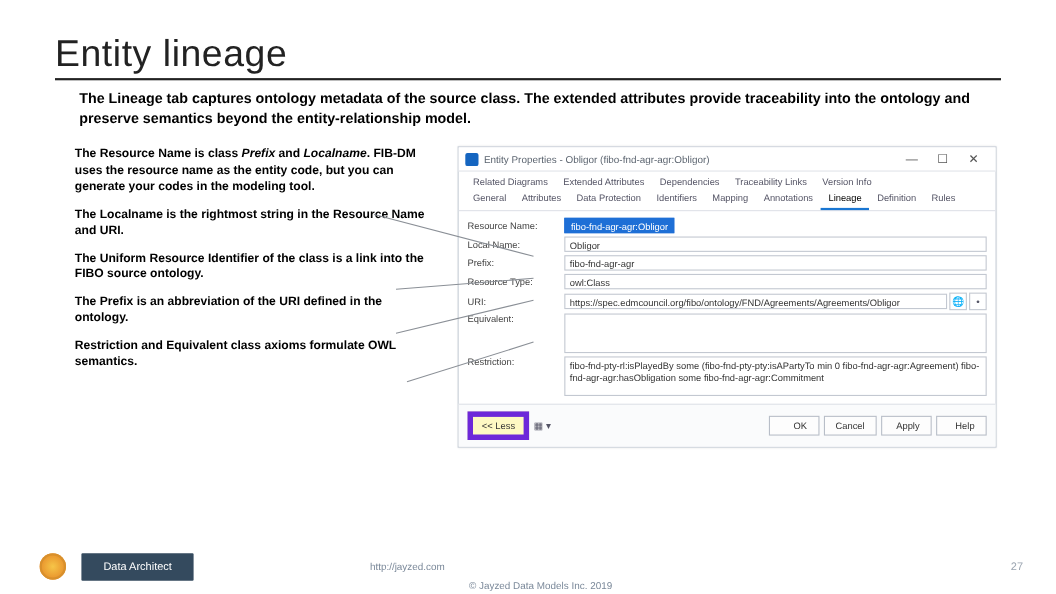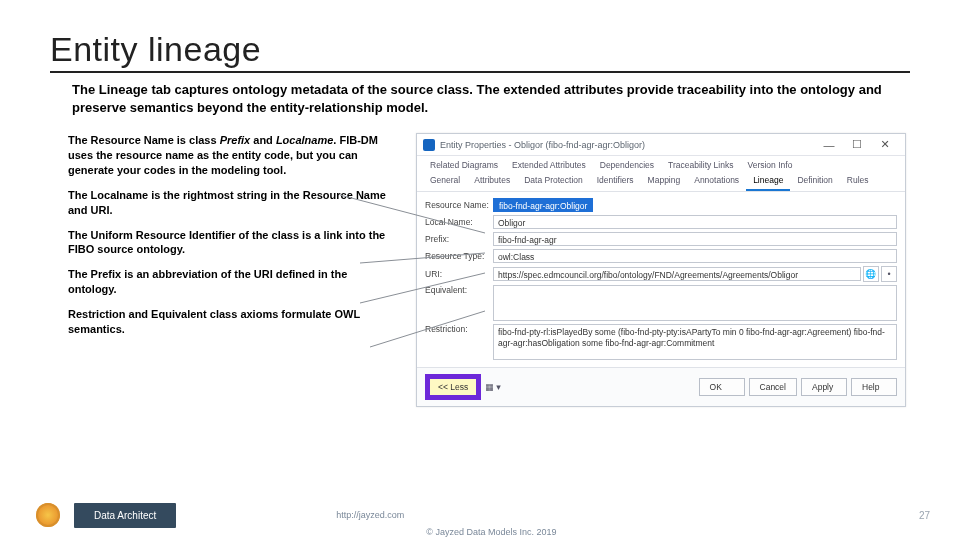--- a/index.html
+++ b/index.html
@@ -20,28 +20,28 @@
   .dlg-titlebar .ticon { width: 12px; height: 12px; background: #1565c0; border-radius: 2px; margin-right: 5px; display: inline-block; }
   .dlg-title { flex: 1; color: #5c6570; font-size: 9px; }
   .dlg-winbtn { width: 28px; text-align: center; color: #555; font-size: 11px; }
   .tabrow { display: flex; flex-wrap: wrap; padding: 2px 6px 0 6px; gap: 0; }
   .tabrow span { padding: 2px 7px; color: #556; font-size: 8.5px; white-space: nowrap; }
   .tabrow2 { display: flex; padding: 0 6px; border-bottom: 1px solid #dfe2e8; }
   .tabrow2 span { padding: 3px 7px 4px 7px; color: #556; font-size: 8.5px; white-space: nowrap; }
   .tabrow2 span.active { color: #000; border-bottom: 2px solid #1976d2; }
   .form { padding: 6px 8px 4px 8px; }
   .frow { display: flex; align-items: center; margin-bottom: 3px; }
-  .flabel { width: 68px; color: #444; font-size: 8.5px; }
+  .flabel { width: 88px; color: #444; font-size: 8.5px; }
   .finput { flex: 1; border: 1px solid #c3c8d1; height: 14px; line-height: 14px; padding: 0 4px; font-size: 8.5px; color: #333; background: #fff; overflow: hidden; white-space: nowrap; }
   .finput.hl { background: #1e6fd6; color: #fff; border-color: #1e6fd6; display: inline-block; flex: 0 0 auto; padding: 0 5px; }
   .finput.tall { height: 36px; line-height: 1.3; padding: 2px 4px; white-space: normal; }
   .ficon { width: 16px; height: 16px; border: 1px solid #c3c8d1; margin-left: 2px; display: flex; align-items: center; justify-content: center; color: #556; font-size: 9px; }
   .dlg-footer { display: flex; align-items: center; padding: 6px 8px; border-top: 1px solid #dfe2e8; gap: 4px; background: #fafbfc; }
   .dlg-footer .spacer { flex: 1; }
-  .fbtn { border: 1px solid #b8bec8; background: #fdfdfd; padding: 3px 10px; font-size: 8.5px; color: #333; min-width: 46px; text-align: left; }
+  .fbtn { border: 1px solid #b8bec8; background: #fdfdfd; padding: 3px 10px; font-size: 8.5px; color: #333; min-width: 46px; text-align: right; }
   .lessbtn { border: 5px solid #6d28d9; background: #fef9c3; padding: 3px 8px; font-size: 8.5px; color: #333; }
 
   .footer { position: absolute; bottom: 0; left: 0; right: 0; height: 50px; display: flex; align-items: center; padding: 0 36px; }
   .badge { width: 24px; height: 24px; border-radius: 50%; background: radial-gradient(circle,#f6c548,#e27b1f); margin-right: 14px; box-shadow: 0 0 0 2px #d8902c inset; }
   .role { background: #344a5e; color: #fff; font-size: 10px; padding: 7px 20px; border-radius: 1px; }
   .flink { margin-left: 160px; color: #7a8899; font-size: 9px; }
   .fcopy { margin-left: 22px; color: #7a8899; font-size: 9px; margin-top: 34px; }
   .pagenum { position: absolute; right: 30px; color: #9aa4b0; font-size: 10px; }
 </style>
 </head>

